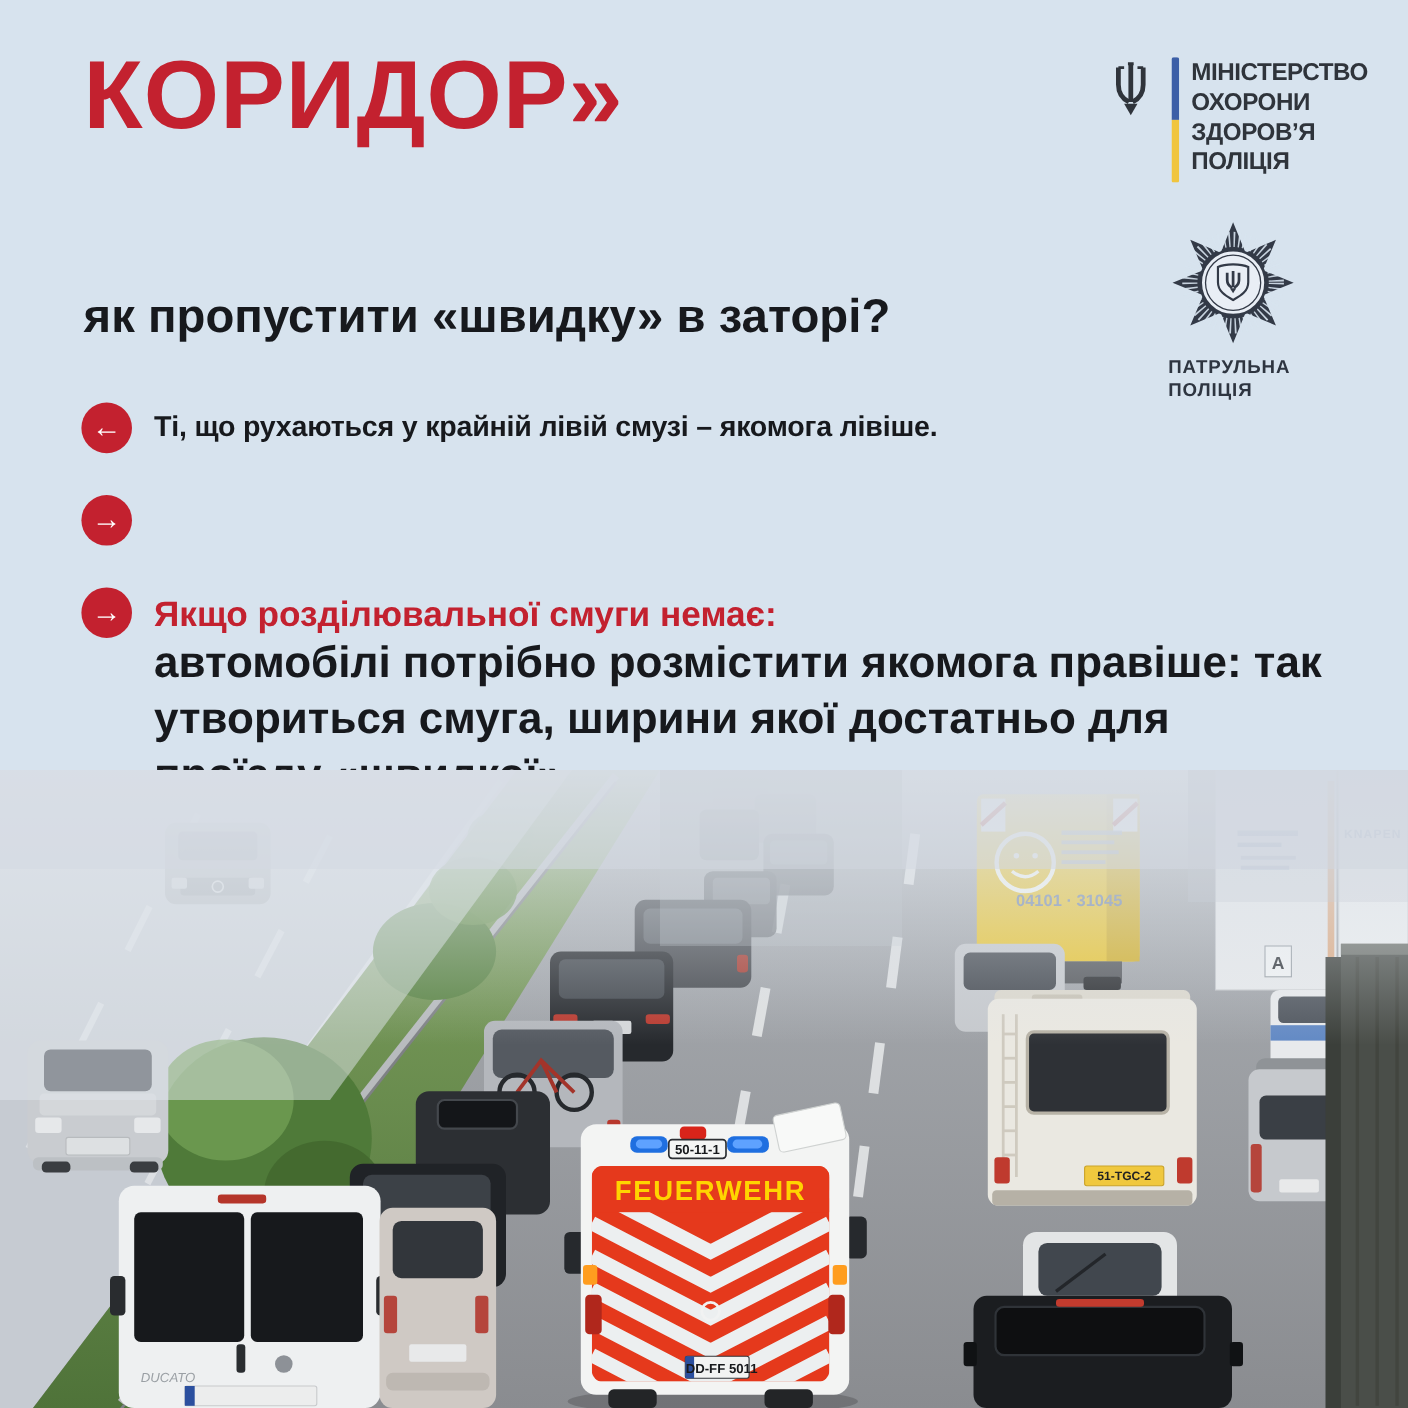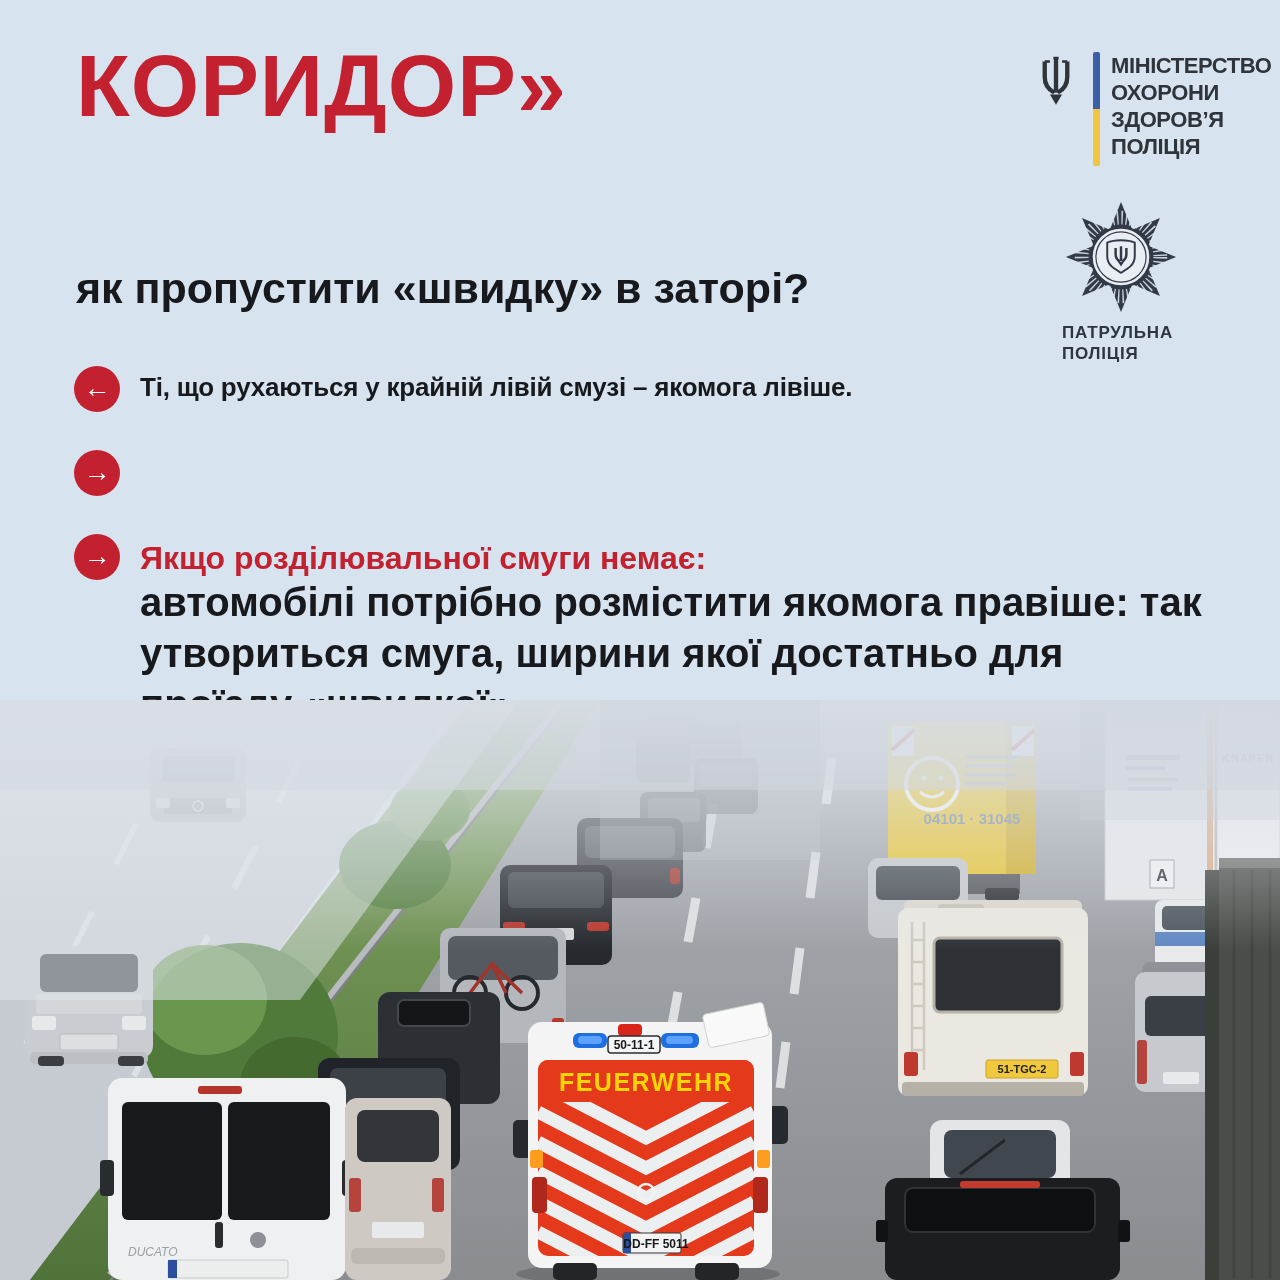--- a/index.html
+++ b/index.html
@@ -4,21 +4,21 @@
 <style>
   html,body{margin:0;padding:0}
   body{width:1280px;height:1280px;position:relative;overflow:hidden;
        background:#d7e3ee;font-family:"Liberation Sans",sans-serif;color:#17191d}
   .abs{position:absolute}
   
   .title{left:76px;top:38px;font-size:88px;font-weight:800;line-height:95px;
          color:#c3212f;letter-spacing:1px}
   .subtitle{left:76px;top:264px;font-size:43px;font-weight:800;color:#17191d}
   
-  .ministry{left:1030px;top:52px;display:flex;gap:11px;align-items:flex-start}
+  .ministry{left:1002px;top:52px;display:flex;gap:11px;align-items:flex-start}
   .flagbar{width:7px;height:114px;display:flex;flex-direction:column;border-radius:2px;overflow:hidden}
   .flagbar .b{flex:1;background:#3c5fa7}
   .flagbar .y{flex:1;background:#f0c53f}
   .mtext{font-size:22px;font-weight:700;line-height:27px;color:#2f343b;letter-spacing:-0.4px}
   
   .police{left:1062px;top:198px;width:144px;text-align:left}
   .ptext{margin-top:2px;font-size:17px;font-weight:700;line-height:21px;
          letter-spacing:0.8px;color:#2e3540}
   
   .row{position:absolute;left:74px;display:flex;gap:20px;align-items:flex-start;width:1130px}

